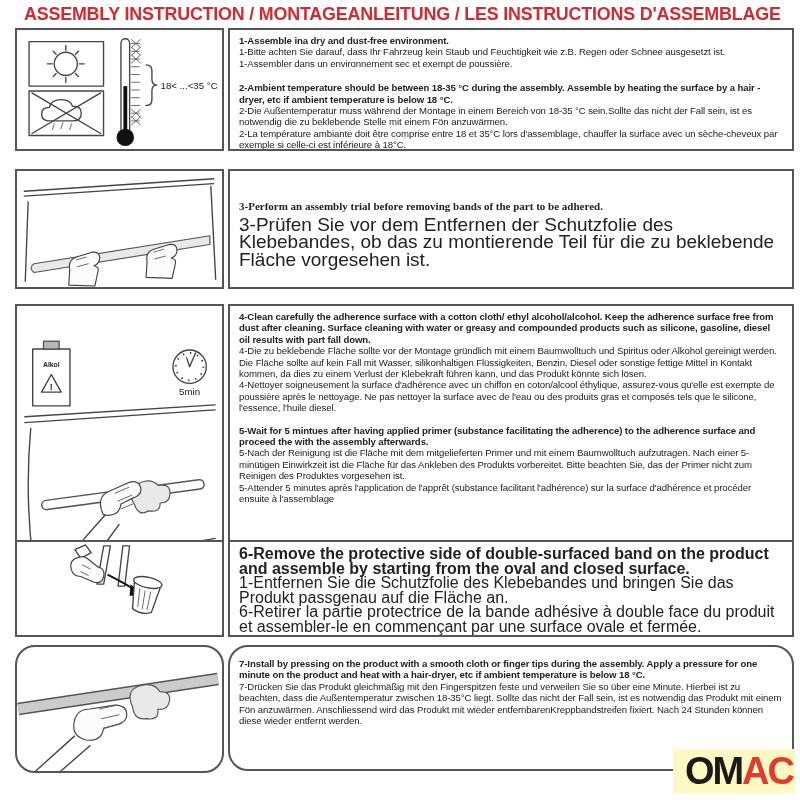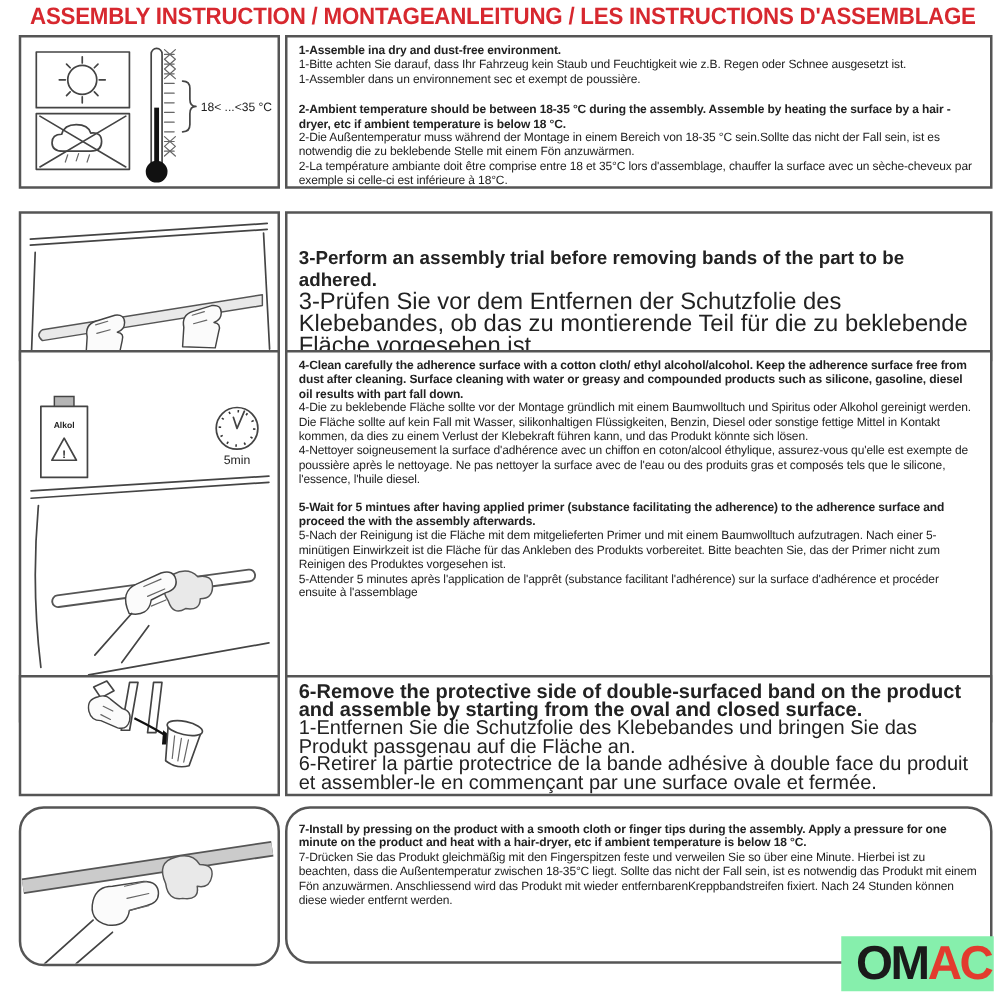--- a/index.html
+++ b/index.html
@@ -4,42 +4,42 @@
 <style>
   html,body{margin:0;padding:0;background:#fff;}
   body{width:800px;height:800px;position:relative;font-family:"Liberation Sans",sans-serif;color:#222;overflow:hidden;}
   .title{position:absolute;top:3px;left:0;width:800px;text-align:center;font-size:19px;font-weight:bold;
          letter-spacing:-0.2px;color:#d7282f;transform:scaleX(0.94);white-space:nowrap;}
   .box{position:absolute;border:2px solid #555;background:#fff;box-sizing:border-box;overflow:hidden;}
   .lbox{left:15px;width:209px;}
   .rbox{left:228px;width:566px;padding:5px 9px;}
   .r1{top:28px;height:123px;}
   .r2{top:169px;height:120px;}
-  .r3{top:280px;height:298px;}
+  .r3{top:304px;height:298px;}
   .r4{top:540px;height:97px;}
   .r5{top:645px;height:128px;border-radius:20px;}
   .rbox.r5{height:126px;padding-top:11px;}
   .rbox.r2{padding-top:27px;}
   p{margin:0;}
   .t-sm p{font-size:9.6px;line-height:11.4px;letter-spacing:-0.1px;}
   .t-lg p{font-size:19px;line-height:17.5px;}
-  .t-lg p.en{font-size:15px;}
+  .t-lg p.en{font-size:11px;font-family:Liberation Serif, serif;}
   .t-md p{font-size:16px;line-height:14.6px;}
   .en{font-weight:bold;}
   .gap{height:13px;}
   .gap-sm{height:11px;}
   svg{display:block;width:100%;height:100%;}
   svg text{font-family:"Liberation Sans",sans-serif;fill:#222;}
   .ln{fill:none;stroke:#444;stroke-width:1.4;stroke-linecap:round;stroke-linejoin:round;}
   .lnt{fill:none;stroke:#666;stroke-width:1;stroke-linecap:round;}
   .lnw{fill:#fff;stroke:#444;stroke-width:1.4;stroke-linejoin:round;}
   .lng{fill:#e9e9e9;stroke:#555;stroke-width:1.2;stroke-linejoin:round;}
   .lnh{fill:#fbfbfb;stroke:#444;stroke-width:1.2;stroke-linejoin:round;}
   .fillk{fill:#111;stroke:none;}
-  .logo{position:absolute;top:749px;right:5px;background:#86efac;padding:2px 2px 2px 12px;
+  .logo{position:absolute;top:749px;right:5px;background:#fef9c3;padding:2px 2px 2px 12px;
         font-size:38px;font-weight:bold;letter-spacing:-2px;line-height:40px;}
   .logo .om{color:#1a1a1a;}
   .logo .ac{color:#e23b2e;}
 </style>
 </head>
 <body>
 
 <div class="title">ASSEMBLY INSTRUCTION / MONTAGEANLEITUNG / LES INSTRUCTIONS D'ASSEMBLAGE</div>
 
 <div class="box lbox r1">

